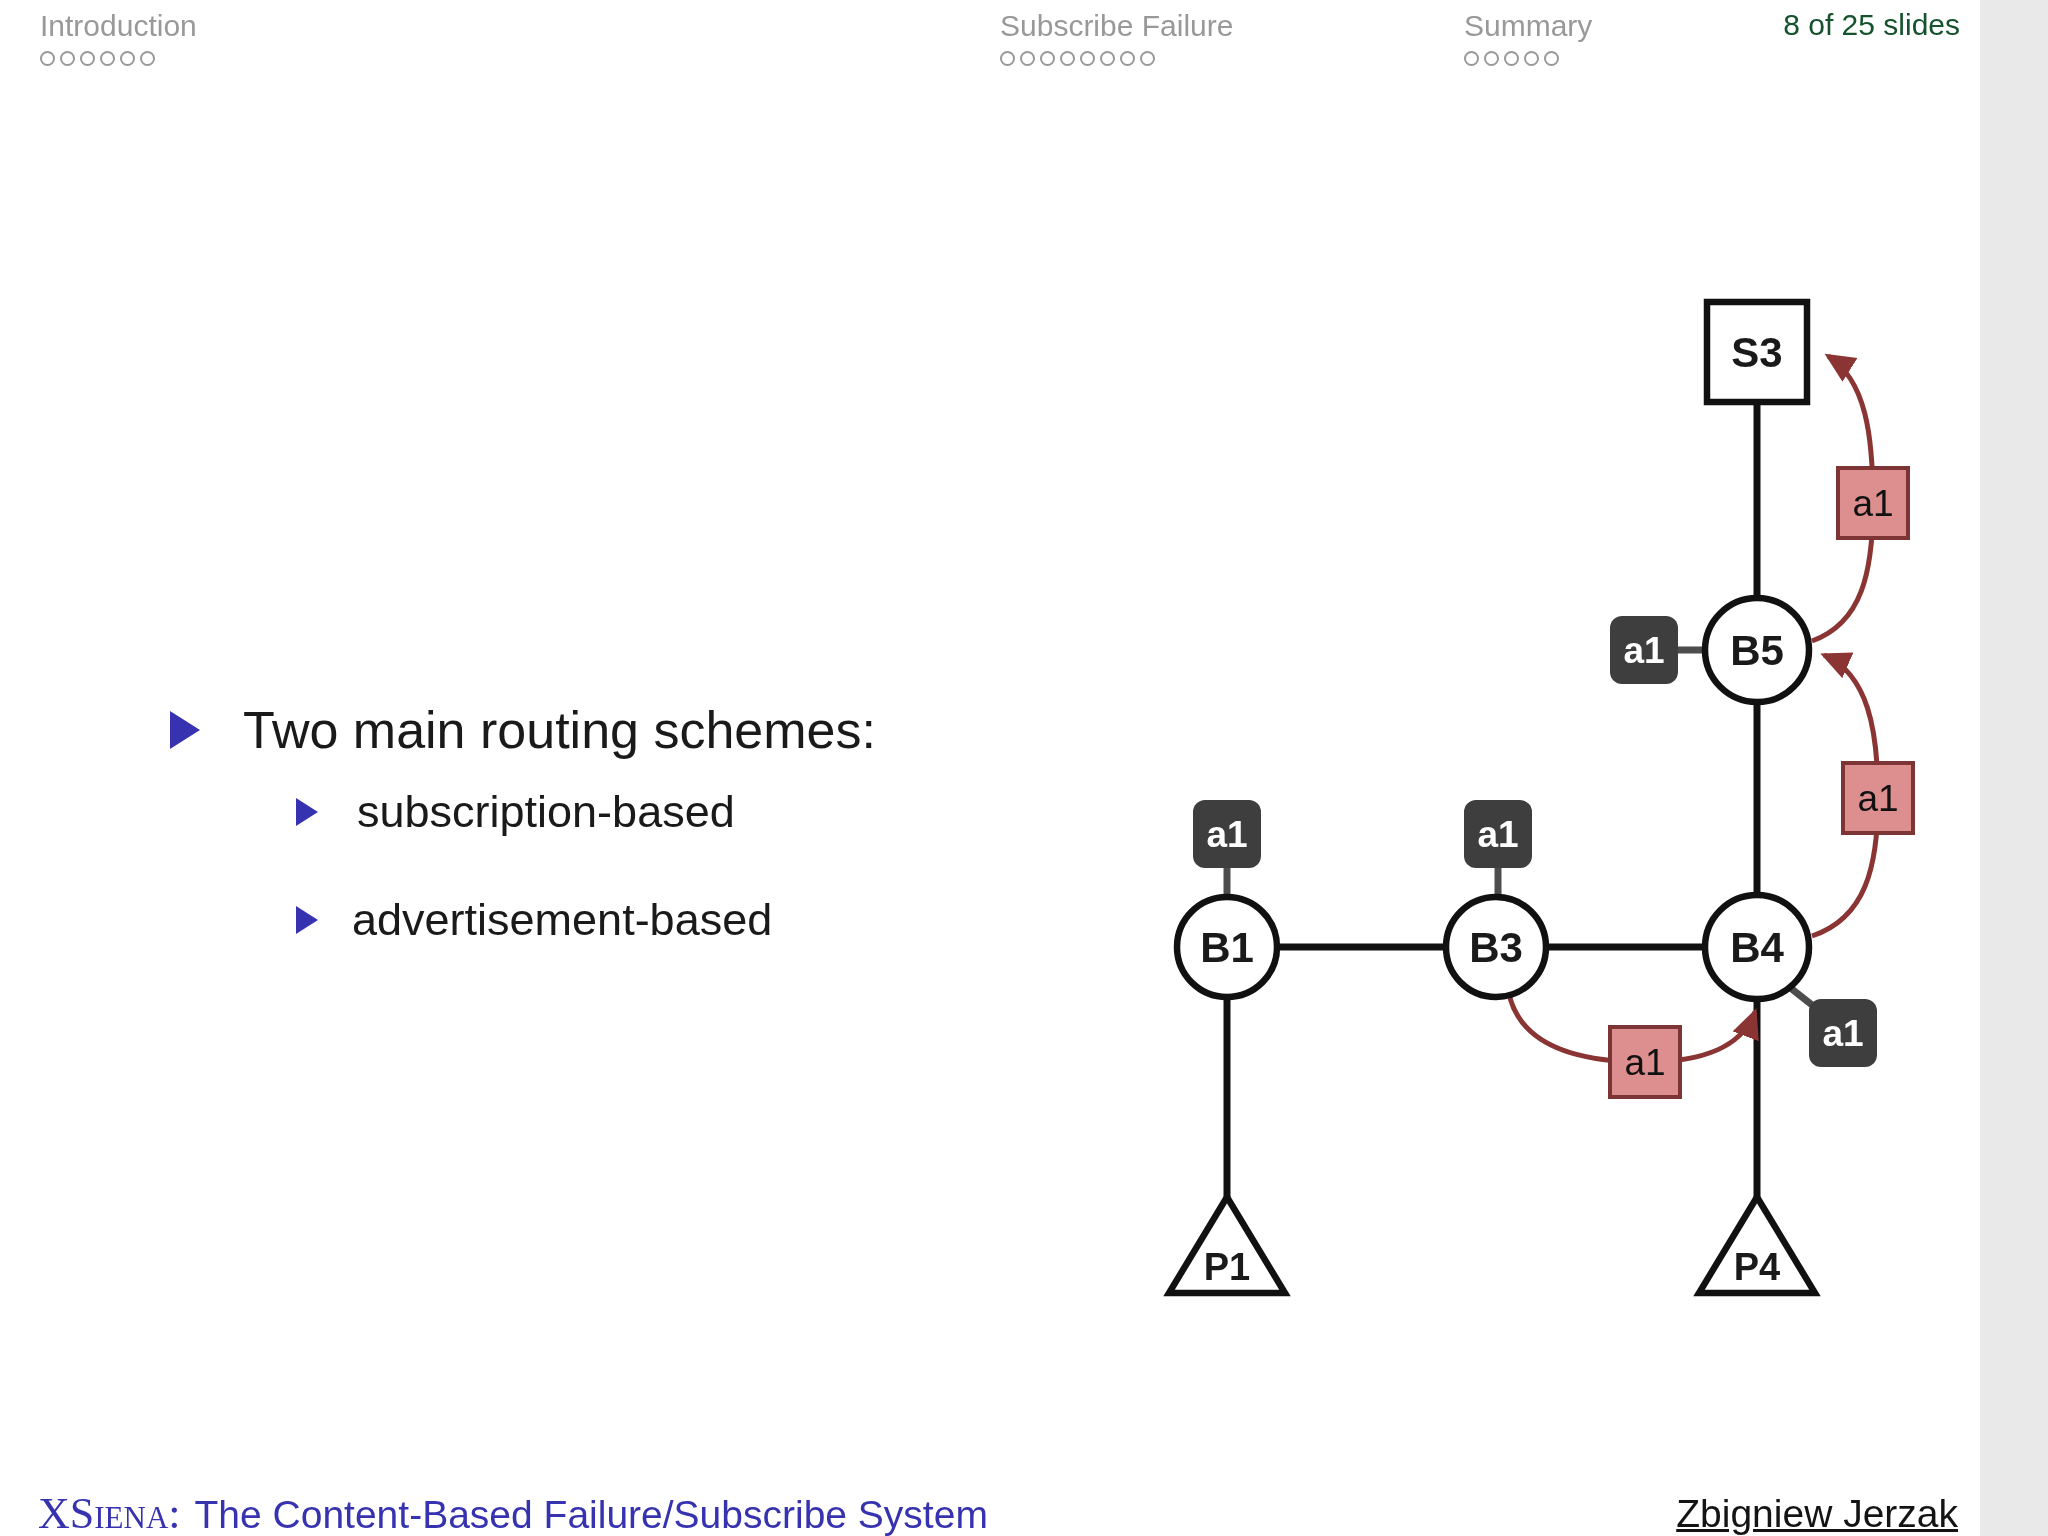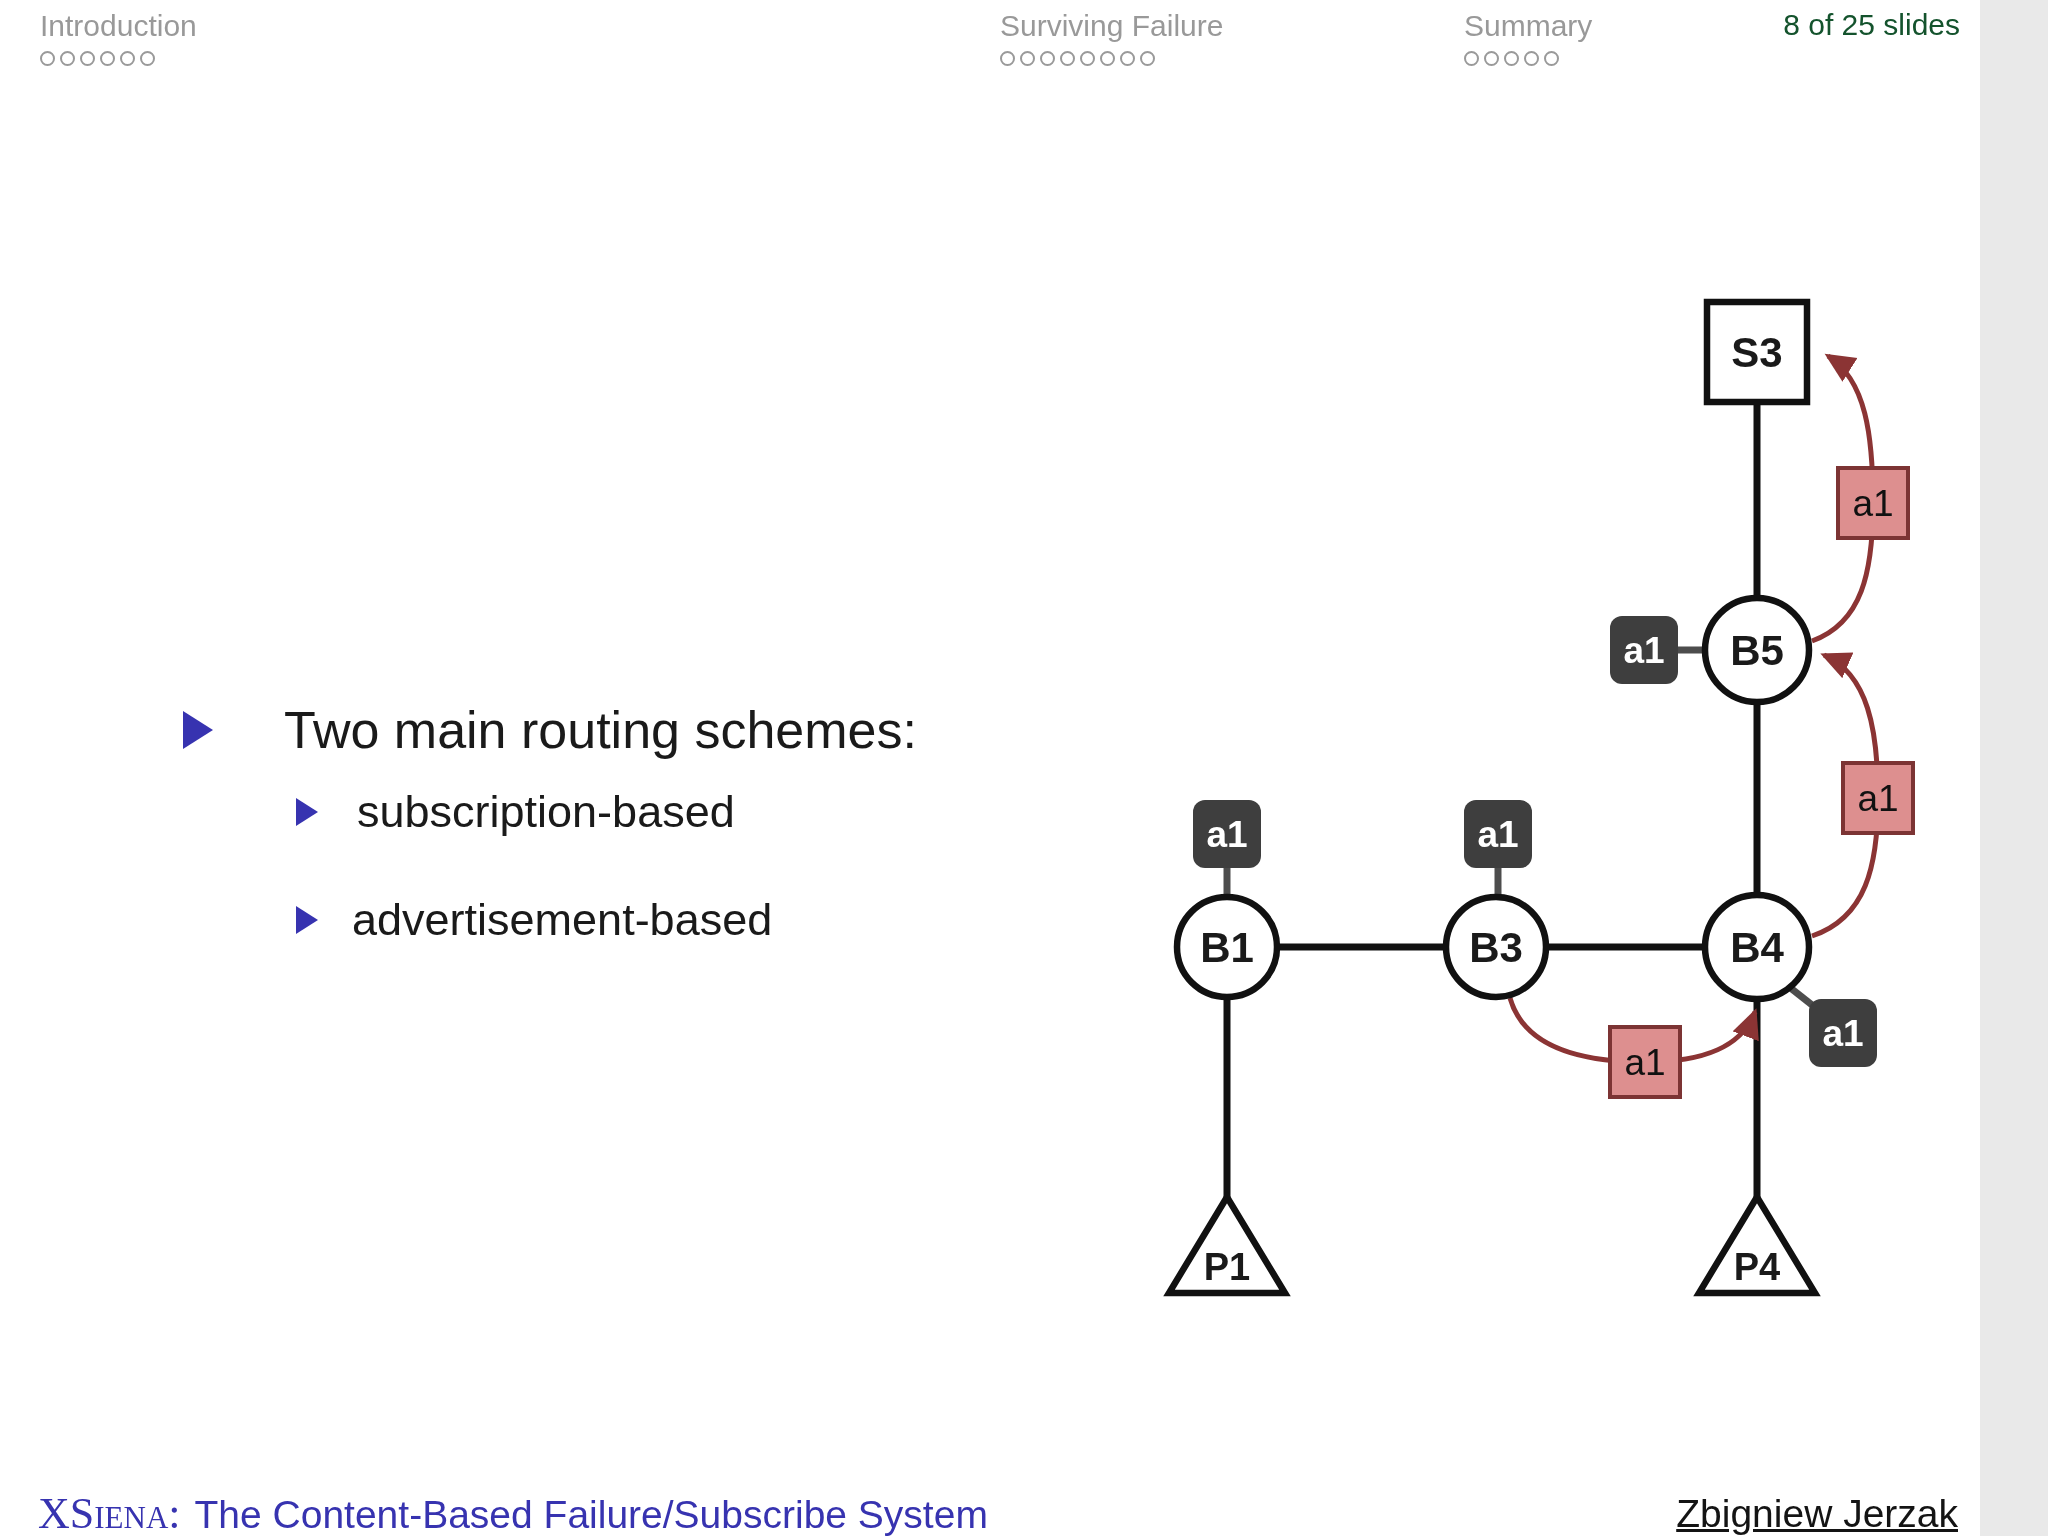--- a/index.html
+++ b/index.html
@@ -20,21 +20,21 @@
   
   #page-title{
     position:absolute;left:40px;top:88px;font-size:74px;letter-spacing:-2px;
     color:#3733b0;white-space:nowrap;font-weight:400;
   }
   
   .bullet-row{position:absolute;display:flex;align-items:center;color:#1a1a1a;}
   .tri{width:0;height:0;border-style:solid;border-color:transparent;}
   .tri.big{border-left:30px solid #3733b0;border-top-width:19px;border-bottom-width:19px;}
   .tri.small{border-left:22px solid #3733b0;border-top-width:14px;border-bottom-width:14px;}
-  #bullet-main{left:159px;top:700px;font-size:52px;gap:68px;padding-left:24px;}
+  #bullet-main{left:146px;top:700px;font-size:52px;gap:40px;padding-left:24px;}
   #bullet-sub1{left:296px;top:786px;font-size:45px;gap:36px;}
   #bullet-sub2{left:296px;top:848px;font-size:45px;gap:31px;margin-top:46px;}
   
   #diagram-svg{position:absolute;left:0;top:0;}
   .edge{stroke:#111111;stroke-width:7;fill:none;}
   .node-shape{fill:#ffffff;stroke:#111111;stroke-width:6.5;}
   .node-label{font-family:"Liberation Sans",sans-serif;font-weight:bold;font-size:42px;
               fill:#1a1a1a;text-anchor:middle;}
   .p-label{font-size:38px;}
   .gray-link{stroke:#4d4d4d;stroke-width:7;fill:none;}
@@ -61,21 +61,21 @@
     <div class="nav-dots">
         <span class="dot"></span>
         <span class="dot"></span>
         <span class="dot"></span>
         <span class="dot"></span>
         <span class="dot"></span>
         <span class="dot"></span>
       </div>
   </div>
   <div class="nav-section" style="left:1000px">
-    <div class="nav-label">Surviving Failure</div>
+    <div class="nav-label">Subscribe Failure</div>
     <div class="nav-dots">
         <span class="dot"></span>
         <span class="dot"></span>
         <span class="dot"></span>
         <span class="dot"></span>
         <span class="dot"></span>
         <span class="dot"></span>
         <span class="dot"></span>
         <span class="dot"></span>
       </div>

